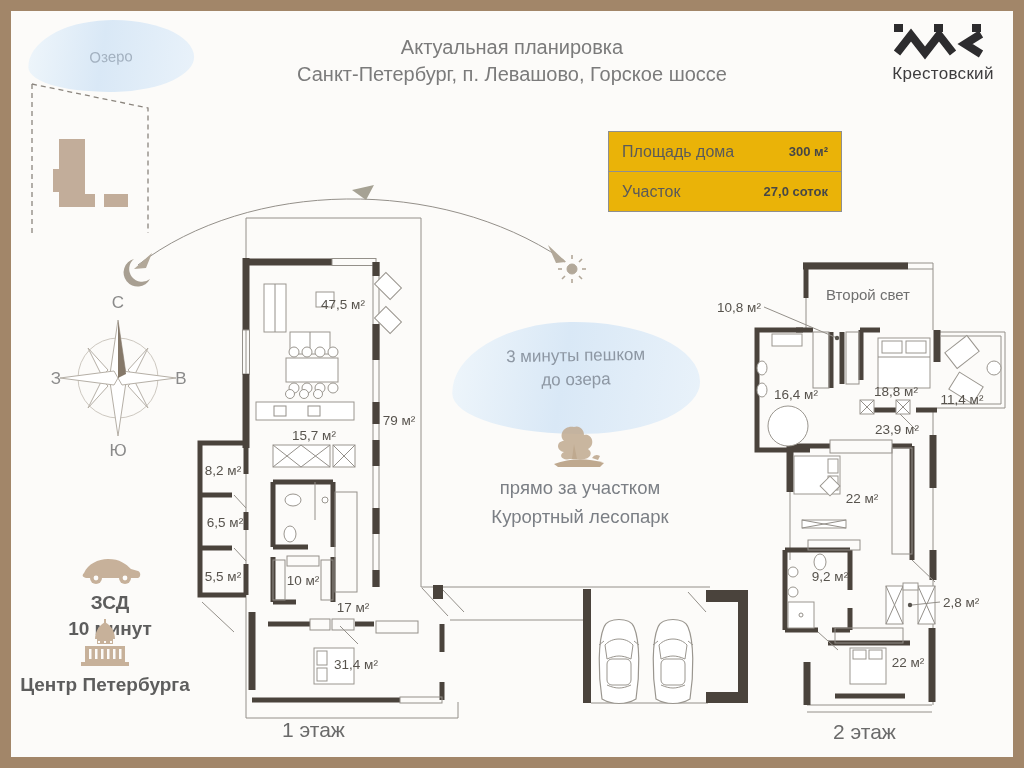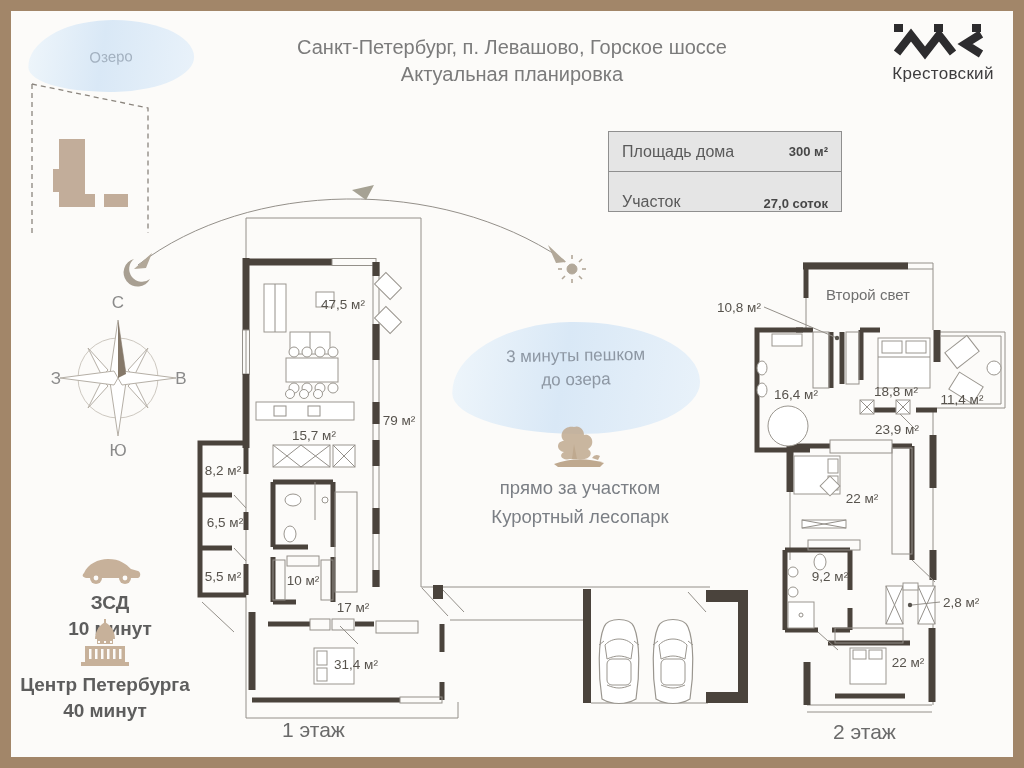--- a/index.html
+++ b/index.html
@@ -7,23 +7,23 @@
         font-family:"Liberation Sans",sans-serif;}
   #frame{position:absolute;inset:0;border:11px solid #a28669;pointer-events:none;z-index:60;}
 
   
   .title{position:absolute;top:34px;left:112px;width:800px;text-align:center;color:#7b7b7b;
          font-size:20px;line-height:1.35;z-index:5;}
   .brand{position:absolute;top:22px;right:20px;width:122px;text-align:center;z-index:6;}
   .brand-name{display:block;font-size:17px;color:#3d3c3e;margin-top:2px;letter-spacing:.3px;}
 
   
-  .info{position:absolute;left:608px;top:131px;width:232px;border:1.5px solid #8f8f8f;background:#e5e5e5;}
+  .info{position:absolute;left:608px;top:131px;width:232px;border:1.5px solid #8f8f8f;background:#eab308;}
   .info-row{display:flex;align-items:center;justify-content:space-between;height:39px;padding:0 13px;}
-  .info-row + .info-row{border-top:1.5px solid #8f8f8f;align-items:flex-end;}
+  .info-row + .info-row{border-top:1.5px solid #8f8f8f;}
   .info-label{font-size:16px;color:#5a5a5a;}
   .info-value{font-size:13px;color:#474747;font-weight:bold;}
 
   
   .blob{background:linear-gradient(100deg,#eff6fb 0%,#d9e8f6 45%,#e9f2fa 100%);
         border-radius:48% 52% 46% 54% / 62% 55% 45% 38%;}
   .lake{position:absolute;left:28px;top:20px;width:166px;height:72px;display:flex;
         align-items:center;justify-content:center;transform:rotate(-2deg);}
   .lake span{font-size:15px;color:#a3b1c0;}
   .walk{position:absolute;left:452px;top:322px;width:248px;height:112px;display:flex;flex-direction:column;
@@ -50,22 +50,22 @@
   .tan{fill:#c2ad9a;}
   .cmp{stroke:#b5afa6;fill:#ffffff;stroke-width:1;}
   .cmp-dim{stroke:#cdc8c0;fill:none;stroke-width:1;}
 </style>
 </head>
 <body>
 
 <div id="page">
 
   <div class="title">
+    <div>Актуальная планировка</div>
     <div>Санкт-Петербург, п. Левашово, Горское шоссе</div>
-    <div>Актуальная планировка</div>
   </div>
 
   <div class="brand">
     <svg width="100" height="36" viewBox="0 0 100 36" style="position:static">
       <g stroke="#2d2c2e" stroke-width="8" fill="none">
         <polyline points="4,31 18,13 32,31 46,13 60,31"></polyline>
         <path d="M88,12 L72,22 L88,32"></path>
       </g>
       <g fill="#2d2c2e">
         <rect x="1" y="2" width="9" height="8"></rect>
@@ -177,21 +177,20 @@
         <rect x="24" y="31" width="2.5" height="10"></rect>
           <rect x="30" y="31" width="2.5" height="10"></rect>
         <rect x="36" y="31" width="2.5" height="10"></rect>
           <rect x="42" y="31" width="2.5" height="10"></rect>
         <rect x="21" y="23" width="2" height="2"></rect>
           <rect x="27" y="23" width="2" height="2"></rect>
           <rect x="33" y="23" width="2" height="2"></rect>
       </g>
     </svg>
     <div class="l1">Центр Петербурга</div>
-    <div class="l2">40 минут</div>
   </div>
 
   <div class="walk blob">
     <div>3 минуты пешком</div>
     <div>до озера</div>
   </div>
 
   <svg style="left:548px;top:422px" width="64" height="48" viewBox="0 0 64 48">
     <g fill="#bfa98f">
       <path d="M26,5 C16,3 10,13 16,19 C8,19 8,29 16,30 C10,33 14,39 22,37 L30,37 C42,39 46,31 40,27 C48,23 44,11 36,13 C36,7 31,3 26,5 Z" opacity=".85"></path>

